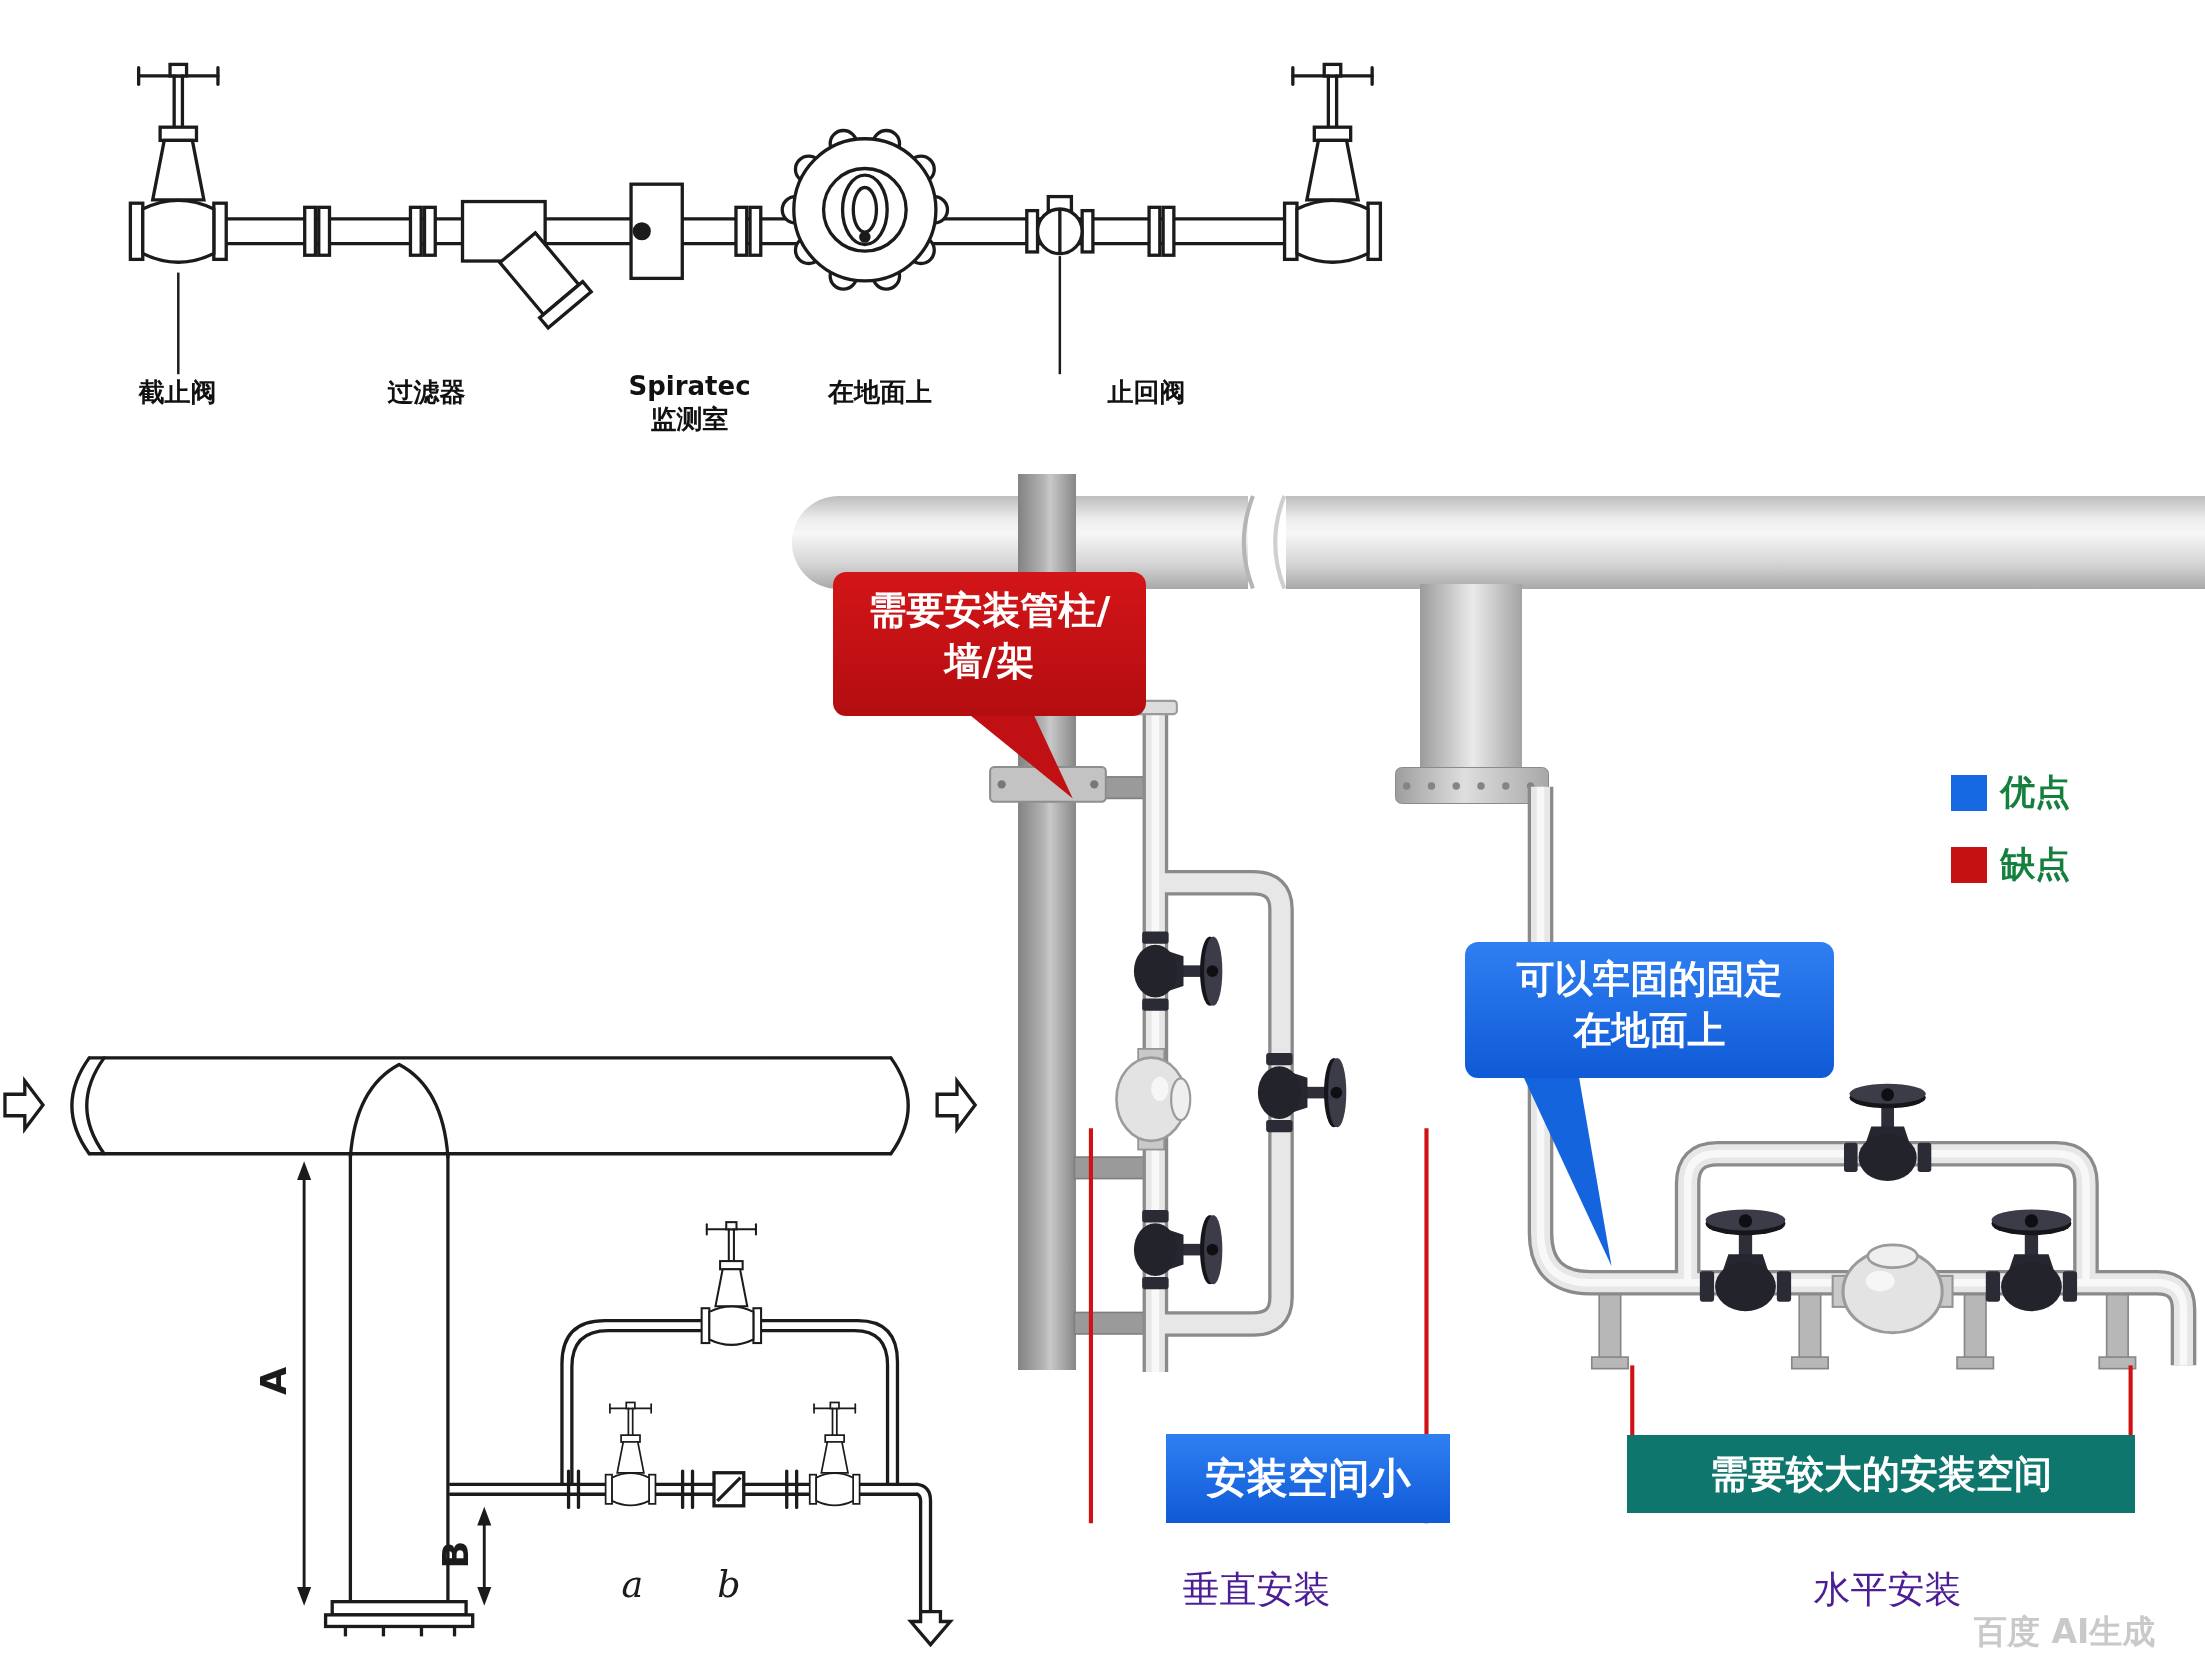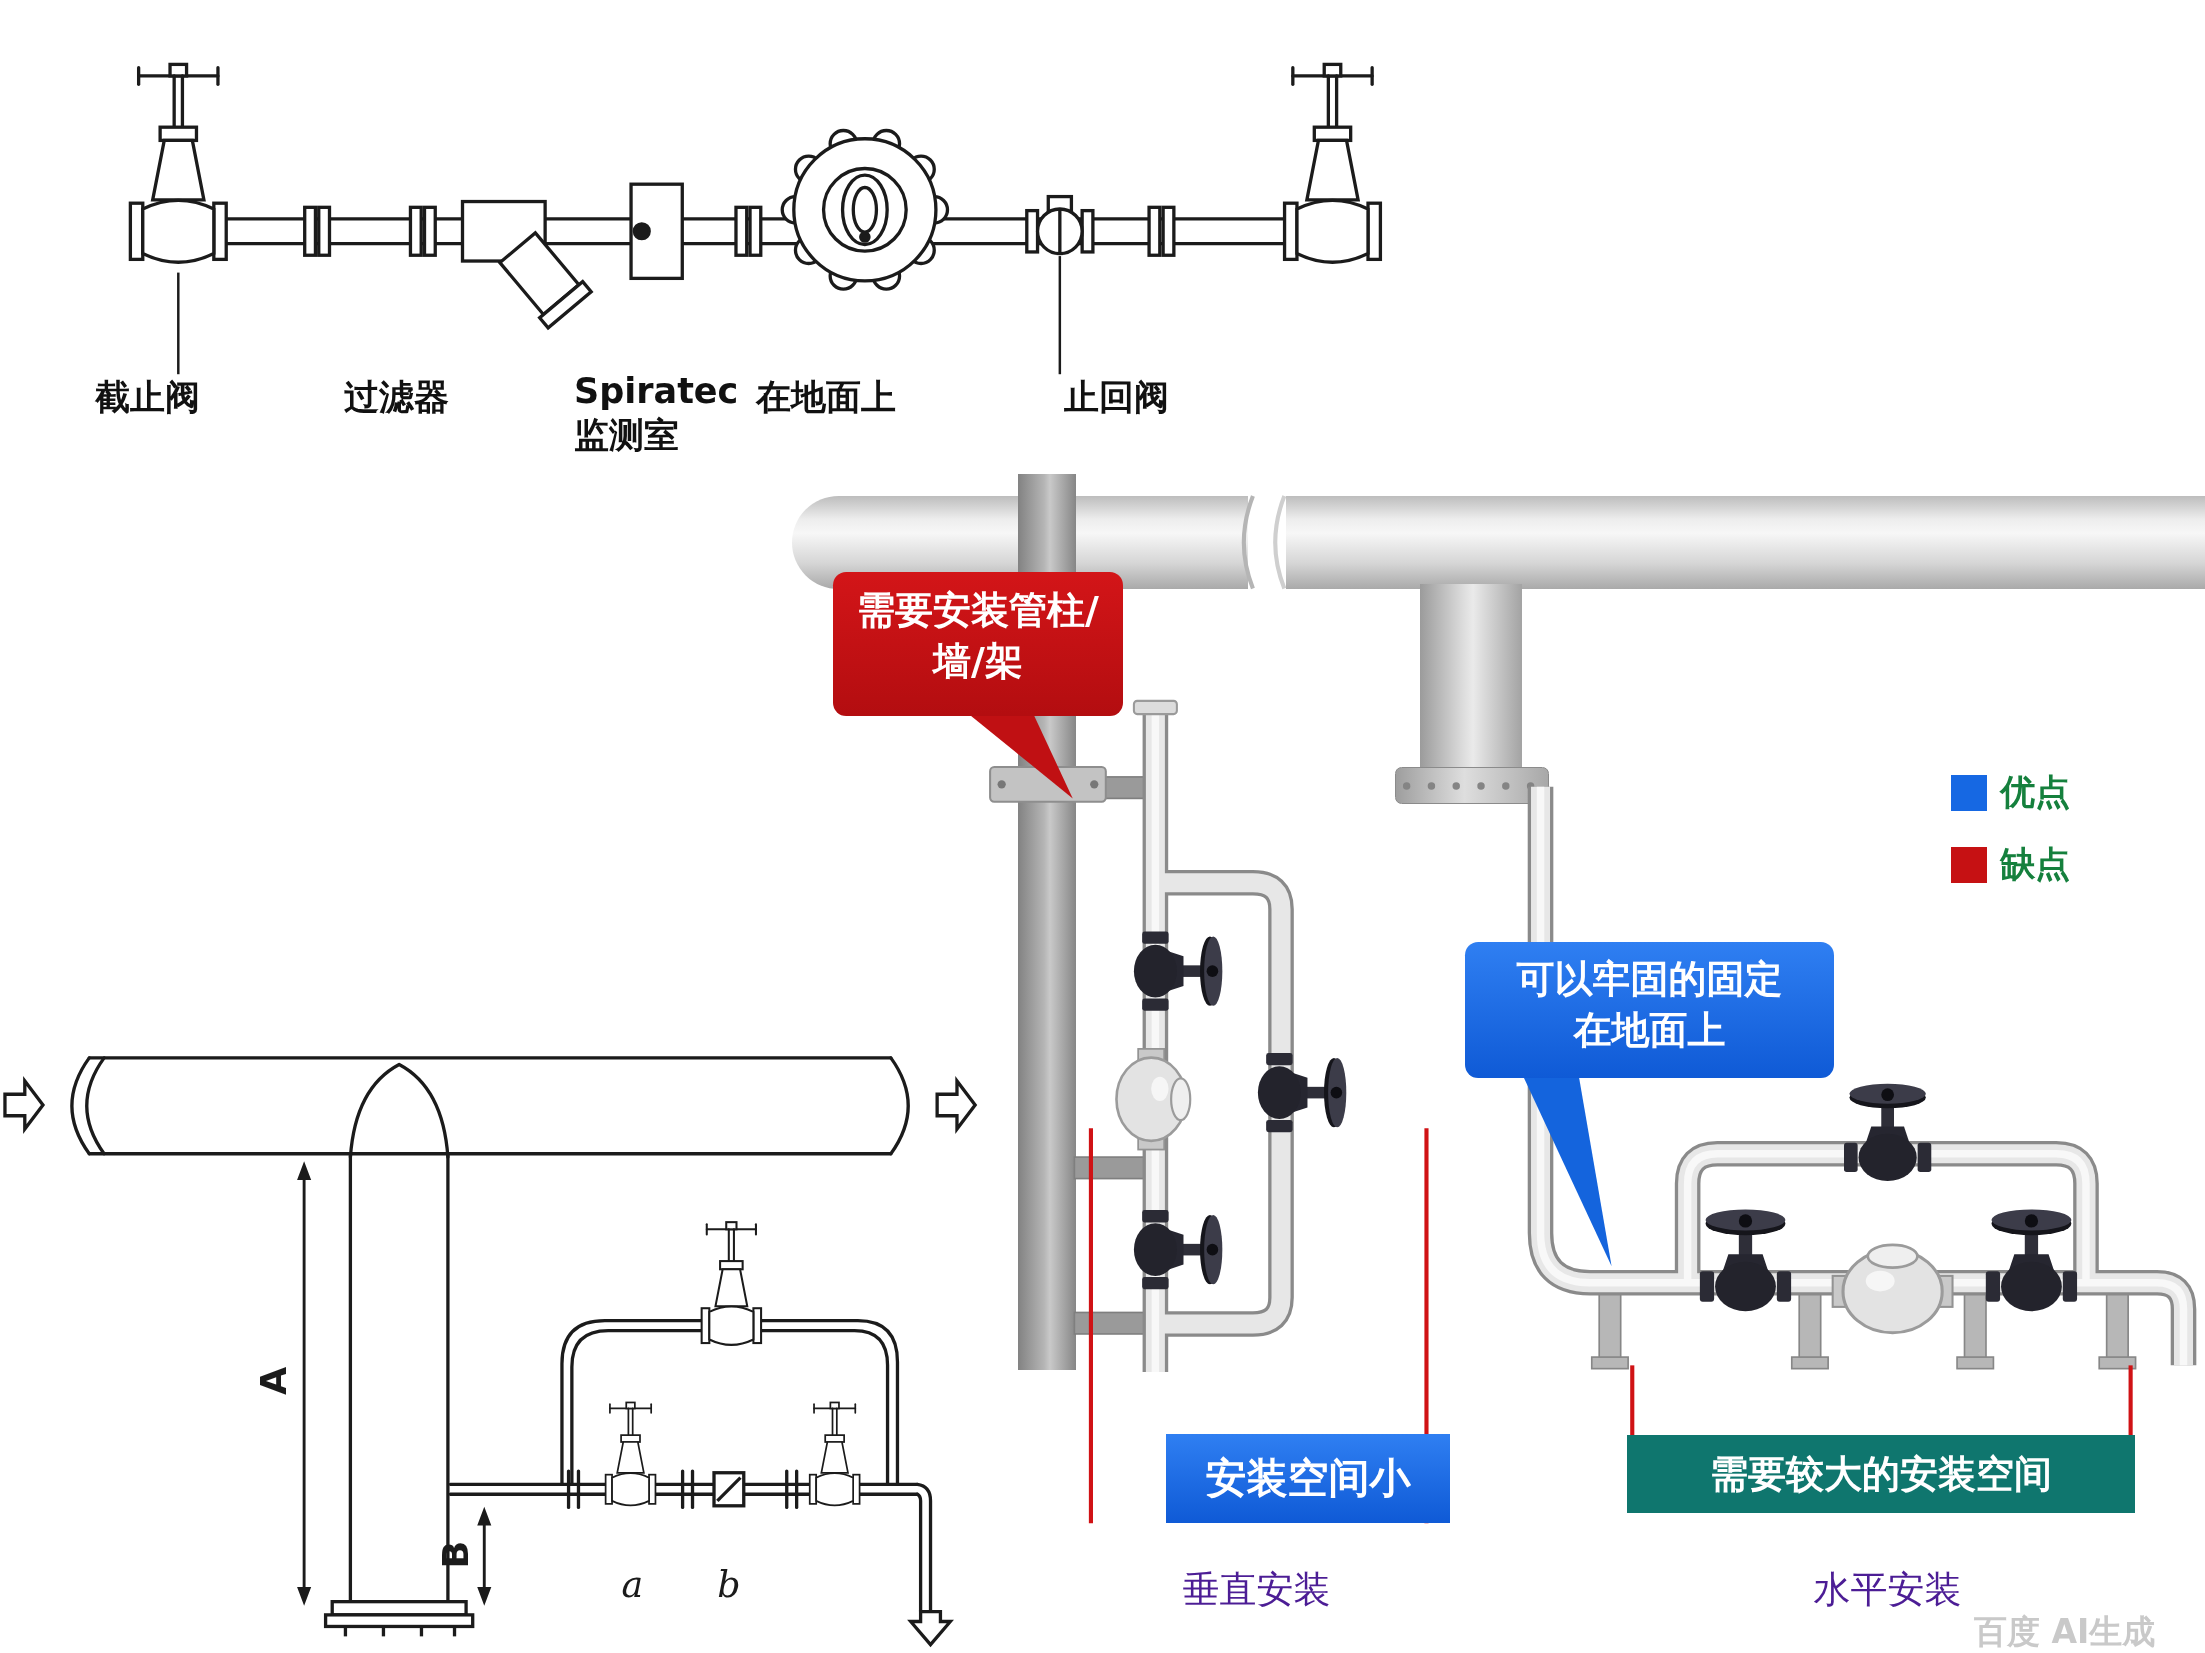--- a/index.html
+++ b/index.html
@@ -24,21 +24,21 @@
 
   #overlay{left:0;top:0;width:2205px;height:1653px;z-index:20;}
   #svg-top{left:83px;top:33px;width:1339px;height:347px;z-index:20;}
   #svg-left{left:0px;top:1033px;width:1033px;height:620px;z-index:20;}
 
   .po{stroke:#8a8a8a;stroke-width:31;fill:none;}
   .pi{stroke:#e7e7e7;stroke-width:23;fill:none;}
   .ph{stroke:#f8f8f8;stroke-width:9;fill:none;}
 
   
-  .lbl{position:absolute;z-index:30;font-size:35px;font-weight:700;
+  .lbl{position:absolute;z-index:30;font-size:26px;font-weight:700;text-align:center;
        color:#111;line-height:1.25;}
   .callout{position:absolute;z-index:30;border-radius:13.2px;color:#fff;font-weight:700;
        font-size:38px;text-align:center;line-height:1.35;}
   .callout.red{background:linear-gradient(180deg,#d31518,#b30d10);}
   .callout.blue{background:linear-gradient(180deg,#2f7ff2,#0f5ad6);}
   .tag{position:absolute;z-index:30;color:#fff;font-weight:700;text-align:center;}
   .tag.blue{background:linear-gradient(180deg,#2f7ff2,#0f5ad6);margin-left:32px;}
   .tag.red{background:#0f766e;}
   .caption{position:absolute;z-index:30;width:273px;text-align:center;
        font-size:37px;font-weight:400;color:#4c1d95;}
@@ -292,21 +292,21 @@
       <polygon points="6,74 30,74 30,58 52,87 30,116 30,100 6,100"></polygon>
       <polygon points="1134,74 1158,74 1158,58 1180,87 1158,116 1158,100 1134,100"></polygon>
       <polygon points="1114,700 1138,700 1138,712 1150,712 1126,740 1102,712 1114,712"></polygon>
     </g>
     <text class="dimtxt" transform="translate(346,438) rotate(-90)">A</text>
     <text class="dimtxt" transform="translate(566,648) rotate(-90)">B</text>
     <text class="abtxt" x="752" y="682">a</text>
     <text class="abtxt" x="868" y="682">b</text>
   </svg>
 
-  <div class="callout red" style="left:833px;top:572px;width:290px;height:131px;padding-top:13.2px">
+  <div class="callout red" style="left:833px;top:572px;width:313px;height:131px;padding-top:13.2px">
     <div>需要安装管柱/</div>
     <div>墙/架</div>
   </div>
   <div class="callout blue" style="left:1465px;top:942px;width:369px;height:124px;padding-top:11.6px">
     <div>可以牢固的固定</div>
     <div>在地面上</div>
   </div>
   <div class="tag blue" style="left:1134px;top:1434px;width:284px;height:89px;line-height:89px;font-size:41px">安装空间小</div>
   <div class="tag red" style="left:1627px;top:1435px;width:508px;height:78px;line-height:78px;font-size:38px">需要较大的安装空间</div>
 

